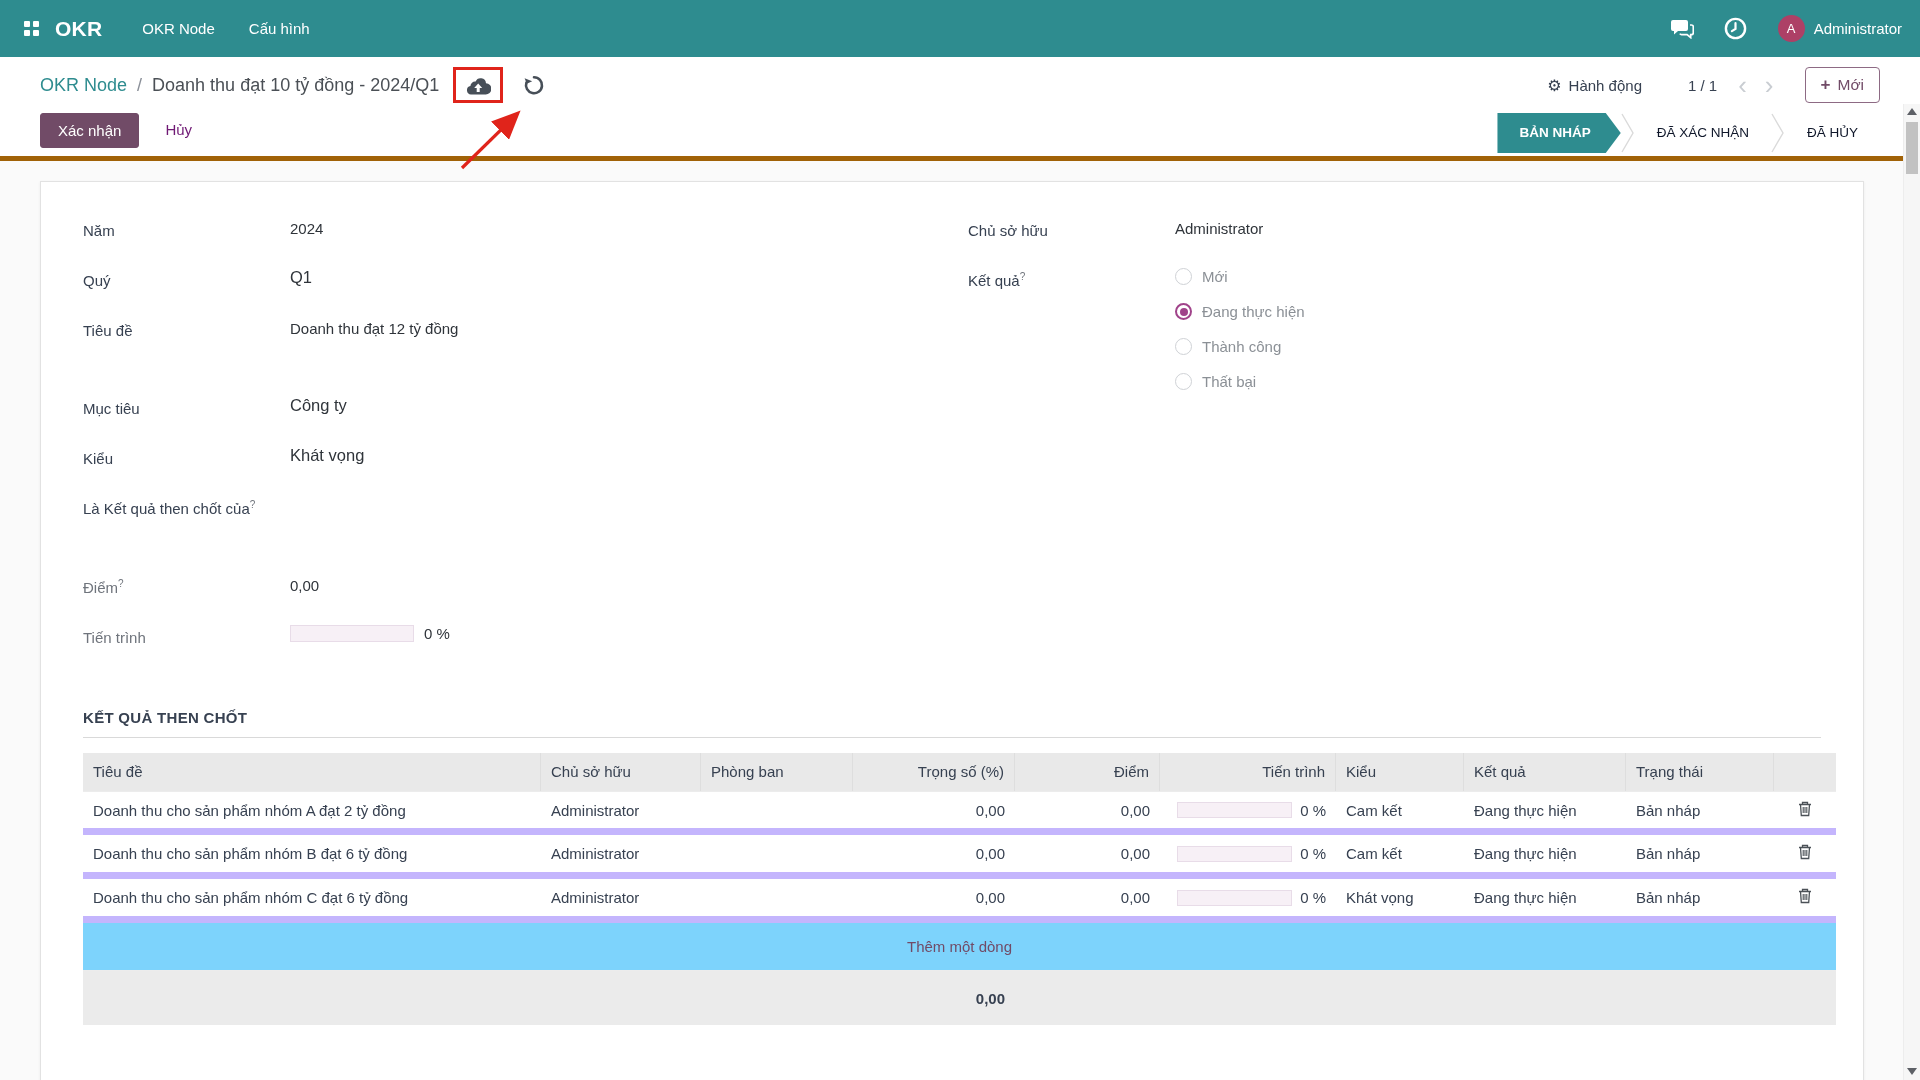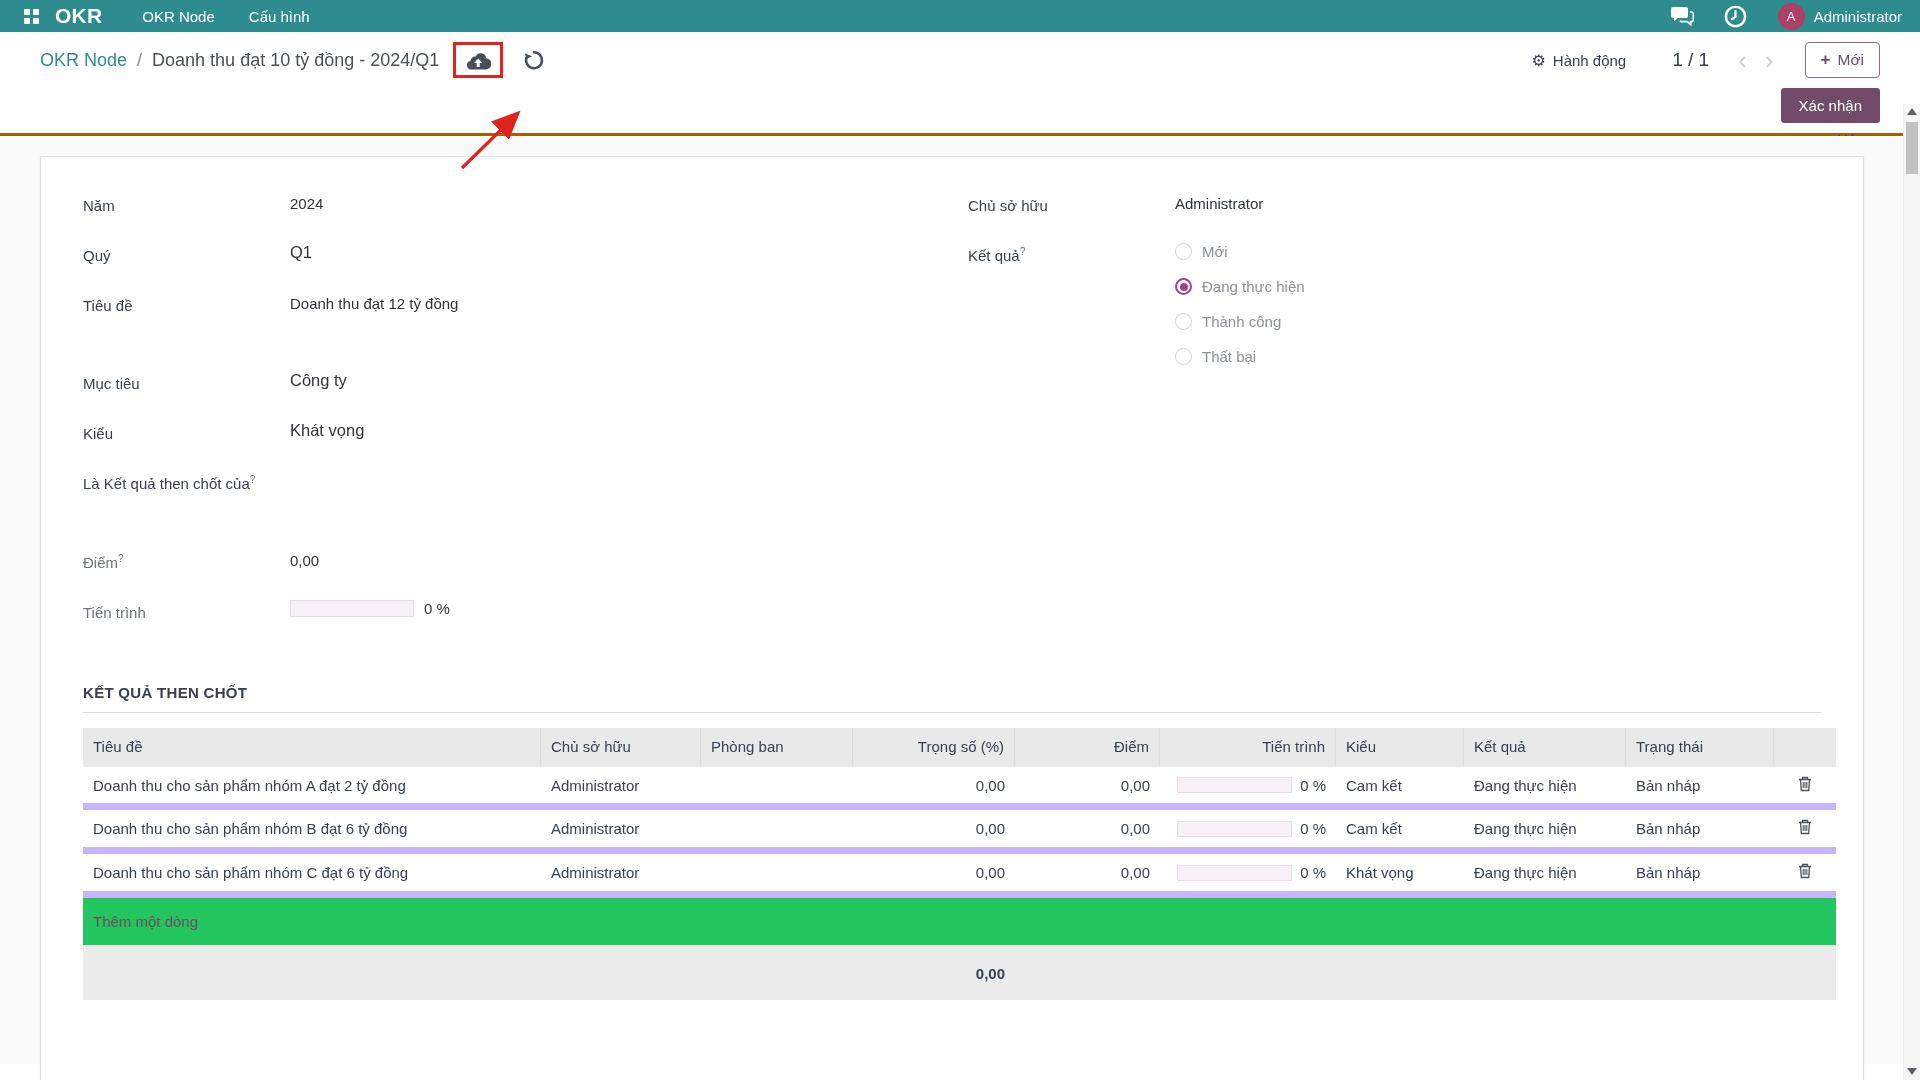--- a/index.html
+++ b/index.html
@@ -1,20 +1,20 @@
 <!DOCTYPE html>
 <html><head>
 <meta charset="utf-8">
 <style>
   * { box-sizing: border-box; }
   html,body { margin:0; padding:0; width:1920px; height:1080px; overflow:hidden;
               font-family:"Liberation Sans", sans-serif; background:#fff; }
 
   
-  .topnav { height:32px; background:#2e8c8f; display:flex; align-items:center;
+  .topnav { height:57px; background:#2e8c8f; display:flex; align-items:center;
             padding:0 18px; color:#fff; }
   .apps-grid { width:15px; height:15px; display:grid; grid-template-columns:6px 6px;
                grid-template-rows:6px 6px; gap:3px; margin:0 16px 0 6px; cursor:pointer; }
   .apps-grid span { background:#fff; border-radius:1px; }
   .brand { font-size:21px; font-weight:700; margin-right:40px; letter-spacing:.2px; cursor:pointer;}
   .navmenu { font-size:15px; margin-right:34px; cursor:pointer; }
   .nav-right { margin-left:auto; display:flex; align-items:center; gap:30px; }
   .nav-icon { width:24px; height:24px; display:flex; align-items:center; justify-content:center; cursor:pointer;}
   .userwrap { display:flex; align-items:center; gap:9px; cursor:pointer; }
   .avatar { width:27px; height:27px; border-radius:50%; background:#ad4066; color:#fff;
@@ -29,31 +29,31 @@
   .bc-title { color:#4b5056; }
   .red-box { border:3px solid #e0241b; padding:5px 9px; margin-left:14px; display:inline-flex;
              align-items:center; justify-content:center; }
   .iconbtn { background:none; border:none; padding:0; cursor:pointer; display:inline-flex;
              align-items:center; justify-content:center; }
   .undo-btn { margin-left:20px; }
   .cp-actions { margin-left:auto; display:flex; align-items:center; }
   .action-menu { display:flex; align-items:center; gap:7px; font-size:15px; color:#374151;
                  cursor:pointer; margin-right:46px; }
   .gear { font-size:16px; color:#374151; }
-  .pager-count { font-size:19px; color:#374151; margin-right:20px; }
+  .pager-count { font-size:15px; color:#374151; margin-right:12px; }
   .pager-arrow { font-size:26px; color:#c9cdd2; line-height:20px; padding:0 9px; cursor:pointer;
                  background:none; border:none; }
   .btn-new { margin-left:22px; display:flex; align-items:center; gap:7px; background:#fff;
              border:1px solid #8d6a84; color:#714b67; border-radius:4px; padding:8px 15px;
              font-size:15.5px; cursor:pointer; }
   .btn-new .plus { font-weight:700; font-size:17px; line-height:14px; }
 
   
-  .statusbar { height:48px; background:#fff; border-bottom:3px solid #a16207; display:flex;
-               align-items:flex-end; padding:0 40px;flex-direction:column; }
+  .statusbar { height:48px; background:#fff; border-bottom:5px solid #a16207; display:flex;
+               align-items:flex-start; padding:0 40px; }
   .btn-confirm { background:#714b67; border:1px solid #714b67; color:#fff; font-size:15px;
                  padding:8px 17px; border-radius:3px; cursor:pointer; }
   .btn-cancel { background:none; border:none; color:#701a75; font-size:15px; padding:8px 16px;
                 margin-left:10px; cursor:pointer; }
   .stages { margin-left:auto; display:flex; align-items:center; height:40px; }
   .stage { font-size:13.5px; color:#0f172a; padding:0 22px; line-height:40px; cursor:pointer;
            white-space:nowrap; }
   .stage.active { background:#2e8c8f; color:#fff; font-weight:700;
       clip-path:polygon(0 0, calc(100% - 15px) 0, 100% 50%, calc(100% - 15px) 100%, 0 100%);
       padding:0 30px 0 22px; }
@@ -102,21 +102,21 @@
   .kr-head { background:#e9e9e9; height:38px; }
   .kr-head > div { line-height:38px; border-right:1px solid #dedede; }
   .kr-head > div:last-child { border-right:none; }
   .kr-body .krrow { height:44px; border-bottom:7px solid #c4b5fd; cursor:pointer; }
   .kr-body .krrow:first-child { border-top:1px solid #ececec; }
   .num { text-align:right; }
   .cell-progress { display:flex; align-items:center; justify-content:flex-end; gap:8px; }
   .pbar.sm { width:115px; height:16px; }
   .trash-cell { text-align:center; }
   .kr-addline { height:48px; display:flex; align-items:center; padding:0 10px;
-                background:#22c55e; border-bottom:1px solid #ececec; }
+                background:#7dd3fc; border-bottom:1px solid #ececec;justify-content:center; }
   .kr-addline span { color:#714b67; font-size:15px; cursor:pointer; }
   .kr-total { background:#ebebeb; height:54px; }
   .kr-total .num { font-weight:700; }
 
   
   .scrollbar { position:absolute; top:104px; right:0; bottom:0; width:17px; background:#f6f6f6;
                border-left:1px solid #ededed; }
   .sb-up { position:absolute; top:4px; left:3px; width:0; height:0; border-left:5px solid transparent;
            border-right:5px solid transparent; border-bottom:7px solid #5d6066; }
   .sb-thumb { position:absolute; top:18px; left:2px; width:12px; height:52px; background:#c2c2c2; cursor:pointer;}

